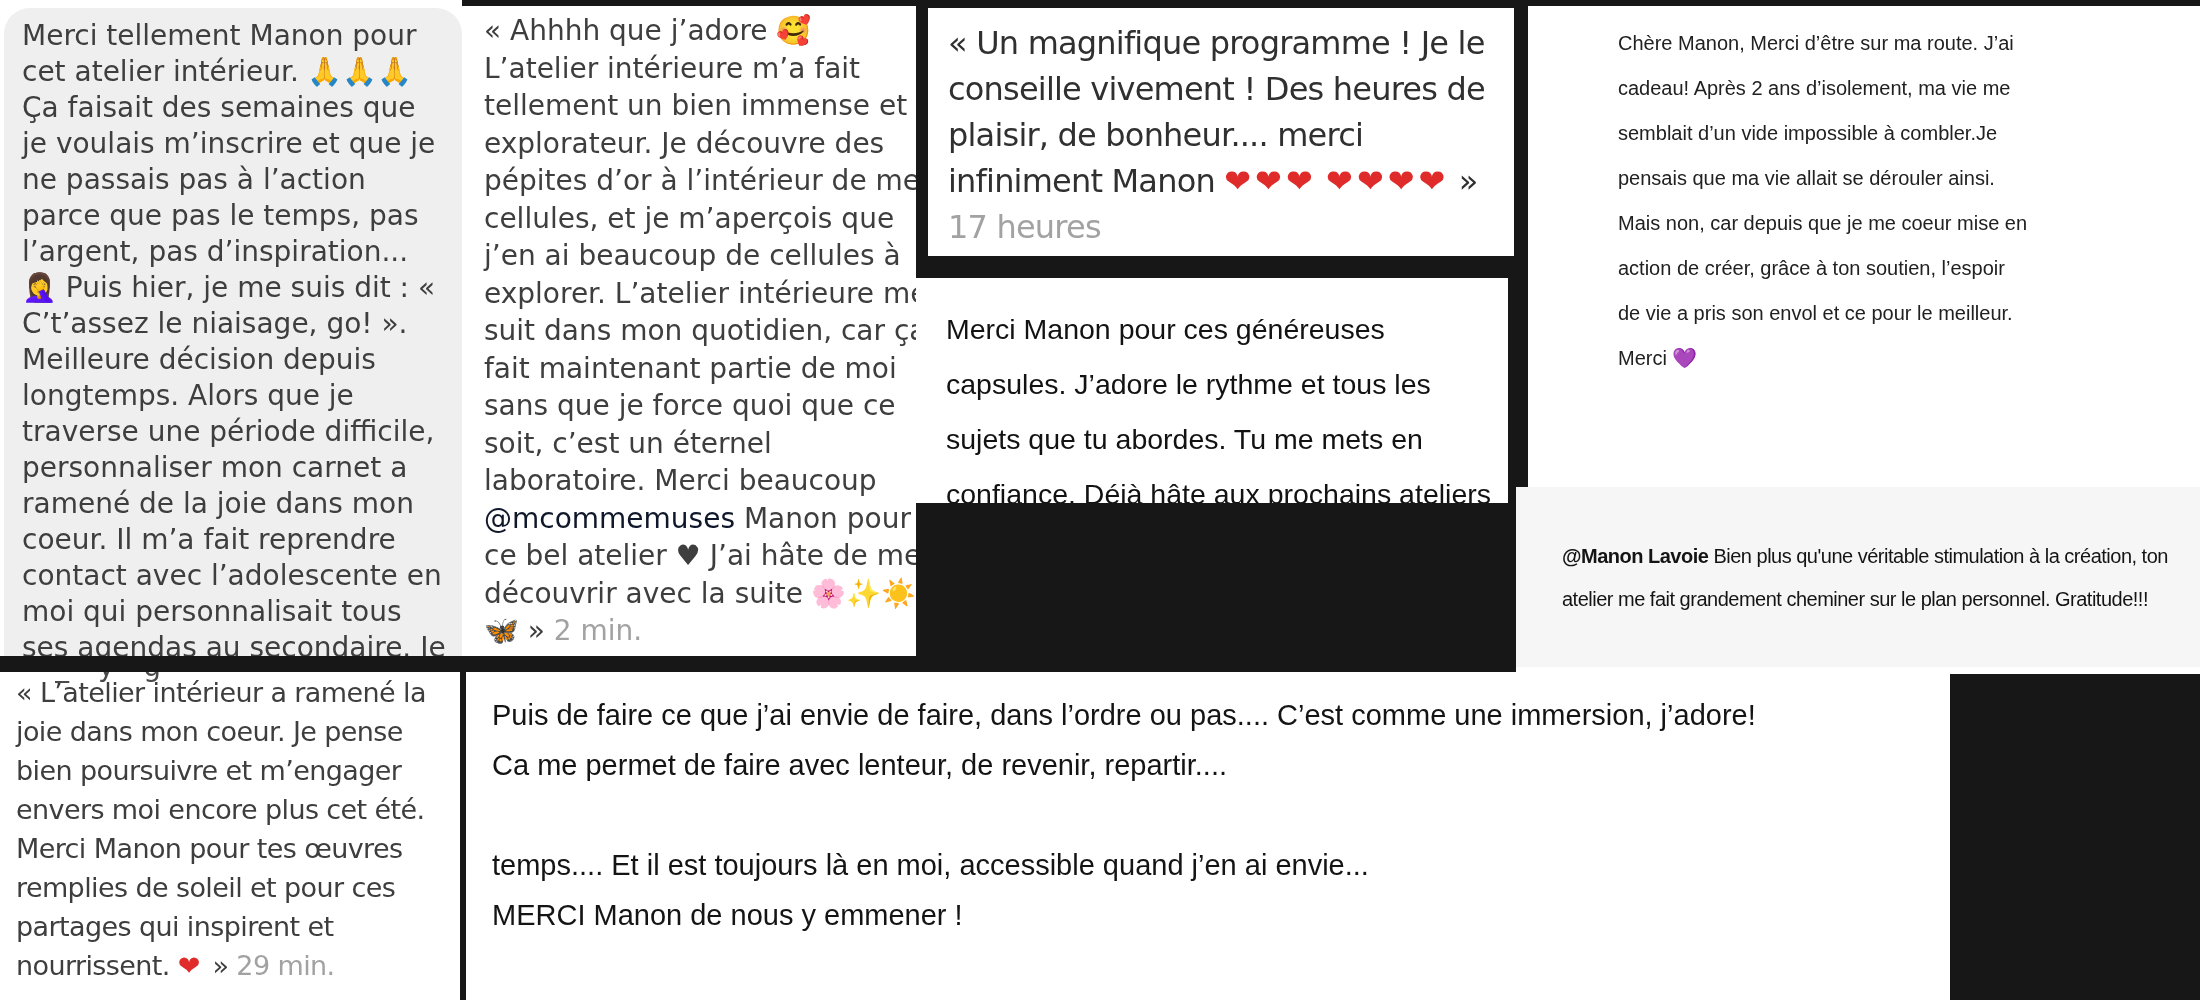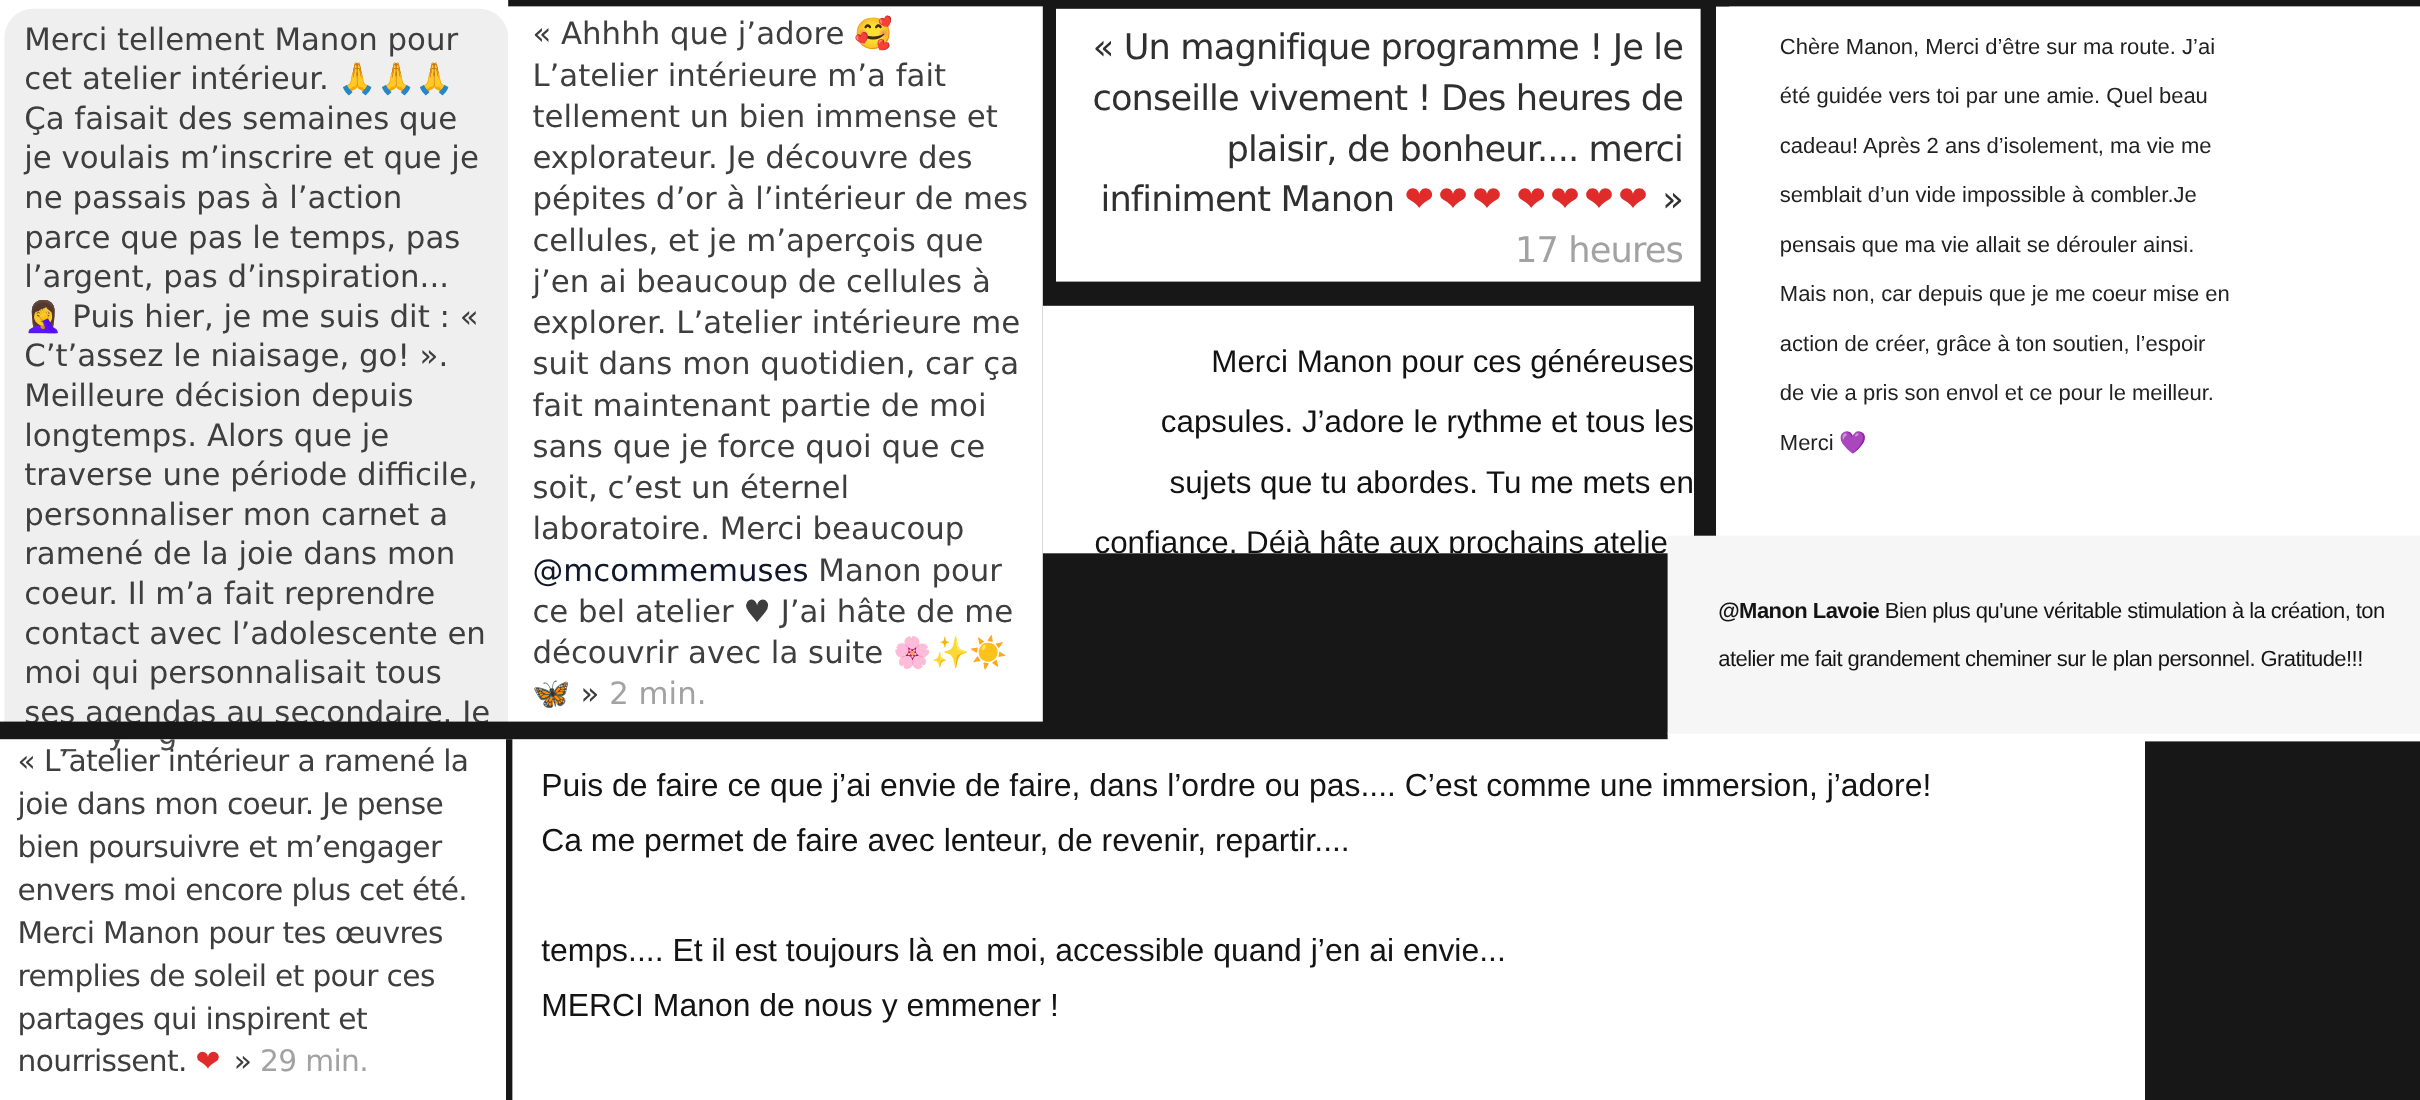--- a/index.html
+++ b/index.html
@@ -16,21 +16,21 @@
           font-size:28px;line-height:36px;color:#3e3e3e;}
 
   
   .topline{left:462px;top:0;width:1738px;height:6px;}
 
   
   .p-adore{left:462px;top:6px;width:490px;height:650px;background:#ffffff;
            padding:6px 14px 0 22px;font-size:28px;line-height:37.5px;color:#3e3e3e;overflow:hidden;}
 
   
-  .col3{left:948px;top:0;width:612px;height:666px;text-align:right;}
+  .col3{left:916px;top:0;width:612px;height:666px;}
   .p3a{position:absolute;left:12px;top:8px;width:586px;height:248px;background:#ffffff;box-sizing:border-box;
        padding:12px 16px 0 20px;font-size:32px;line-height:46px;letter-spacing:-0.8px;color:#303030;overflow:hidden;}
   .p3b{position:absolute;left:0;top:278px;width:592px;height:225px;background:#ffffff;box-sizing:border-box;
        padding:24px 0 0 30px;font-family:"Liberation Sans",sans-serif;font-size:28.5px;line-height:55px;
        color:#121212;overflow:hidden;}
 
   
   .p-chere{left:1572px;top:6px;width:628px;height:481px;background:#ffffff;
            padding:15px 0 0 46px;font-family:"Liberation Sans",sans-serif;font-size:20px;
            line-height:45px;color:#212121;overflow:hidden;}
@@ -99,21 +99,20 @@
           <div class="tline"><span class="s-n">sujets que tu abordes. Tu me mets en</span></div>
           <div class="tline"><span class="s-n">confiance. Déjà hâte aux prochains ateliers</span></div>
           <div class="tline"><span class="s-gold">🙏</span></div>
         </div>
     </div>
   </div>
 
   <div class="abs p-chere">
     <div>
         <div class="tline"><span class="s-n">Chère Manon, Merci d’être sur ma route. J’ai</span></div>
-        <div class="tline"><span class="s-n">été guidée vers toi par une amie. Quel beau</span></div>
         <div class="tline"><span class="s-n">cadeau! Après 2 ans d’isolement, ma vie me</span></div>
         <div class="tline"><span class="s-n">semblait d’un vide impossible à combler.Je</span></div>
         <div class="tline"><span class="s-n">pensais que ma vie allait se dérouler ainsi.</span></div>
         <div class="tline"><span class="s-n">Mais non, car depuis que je me coeur mise en</span></div>
         <div class="tline"><span class="s-n">action de créer, grâce à ton soutien, l’espoir</span></div>
         <div class="tline"><span class="s-n">de vie a pris son envol et ce pour le meilleur.</span></div>
         <div class="tline"><span class="s-n">Merci </span><span class="s-purple">💜</span></div>
       </div>
   </div>
 

